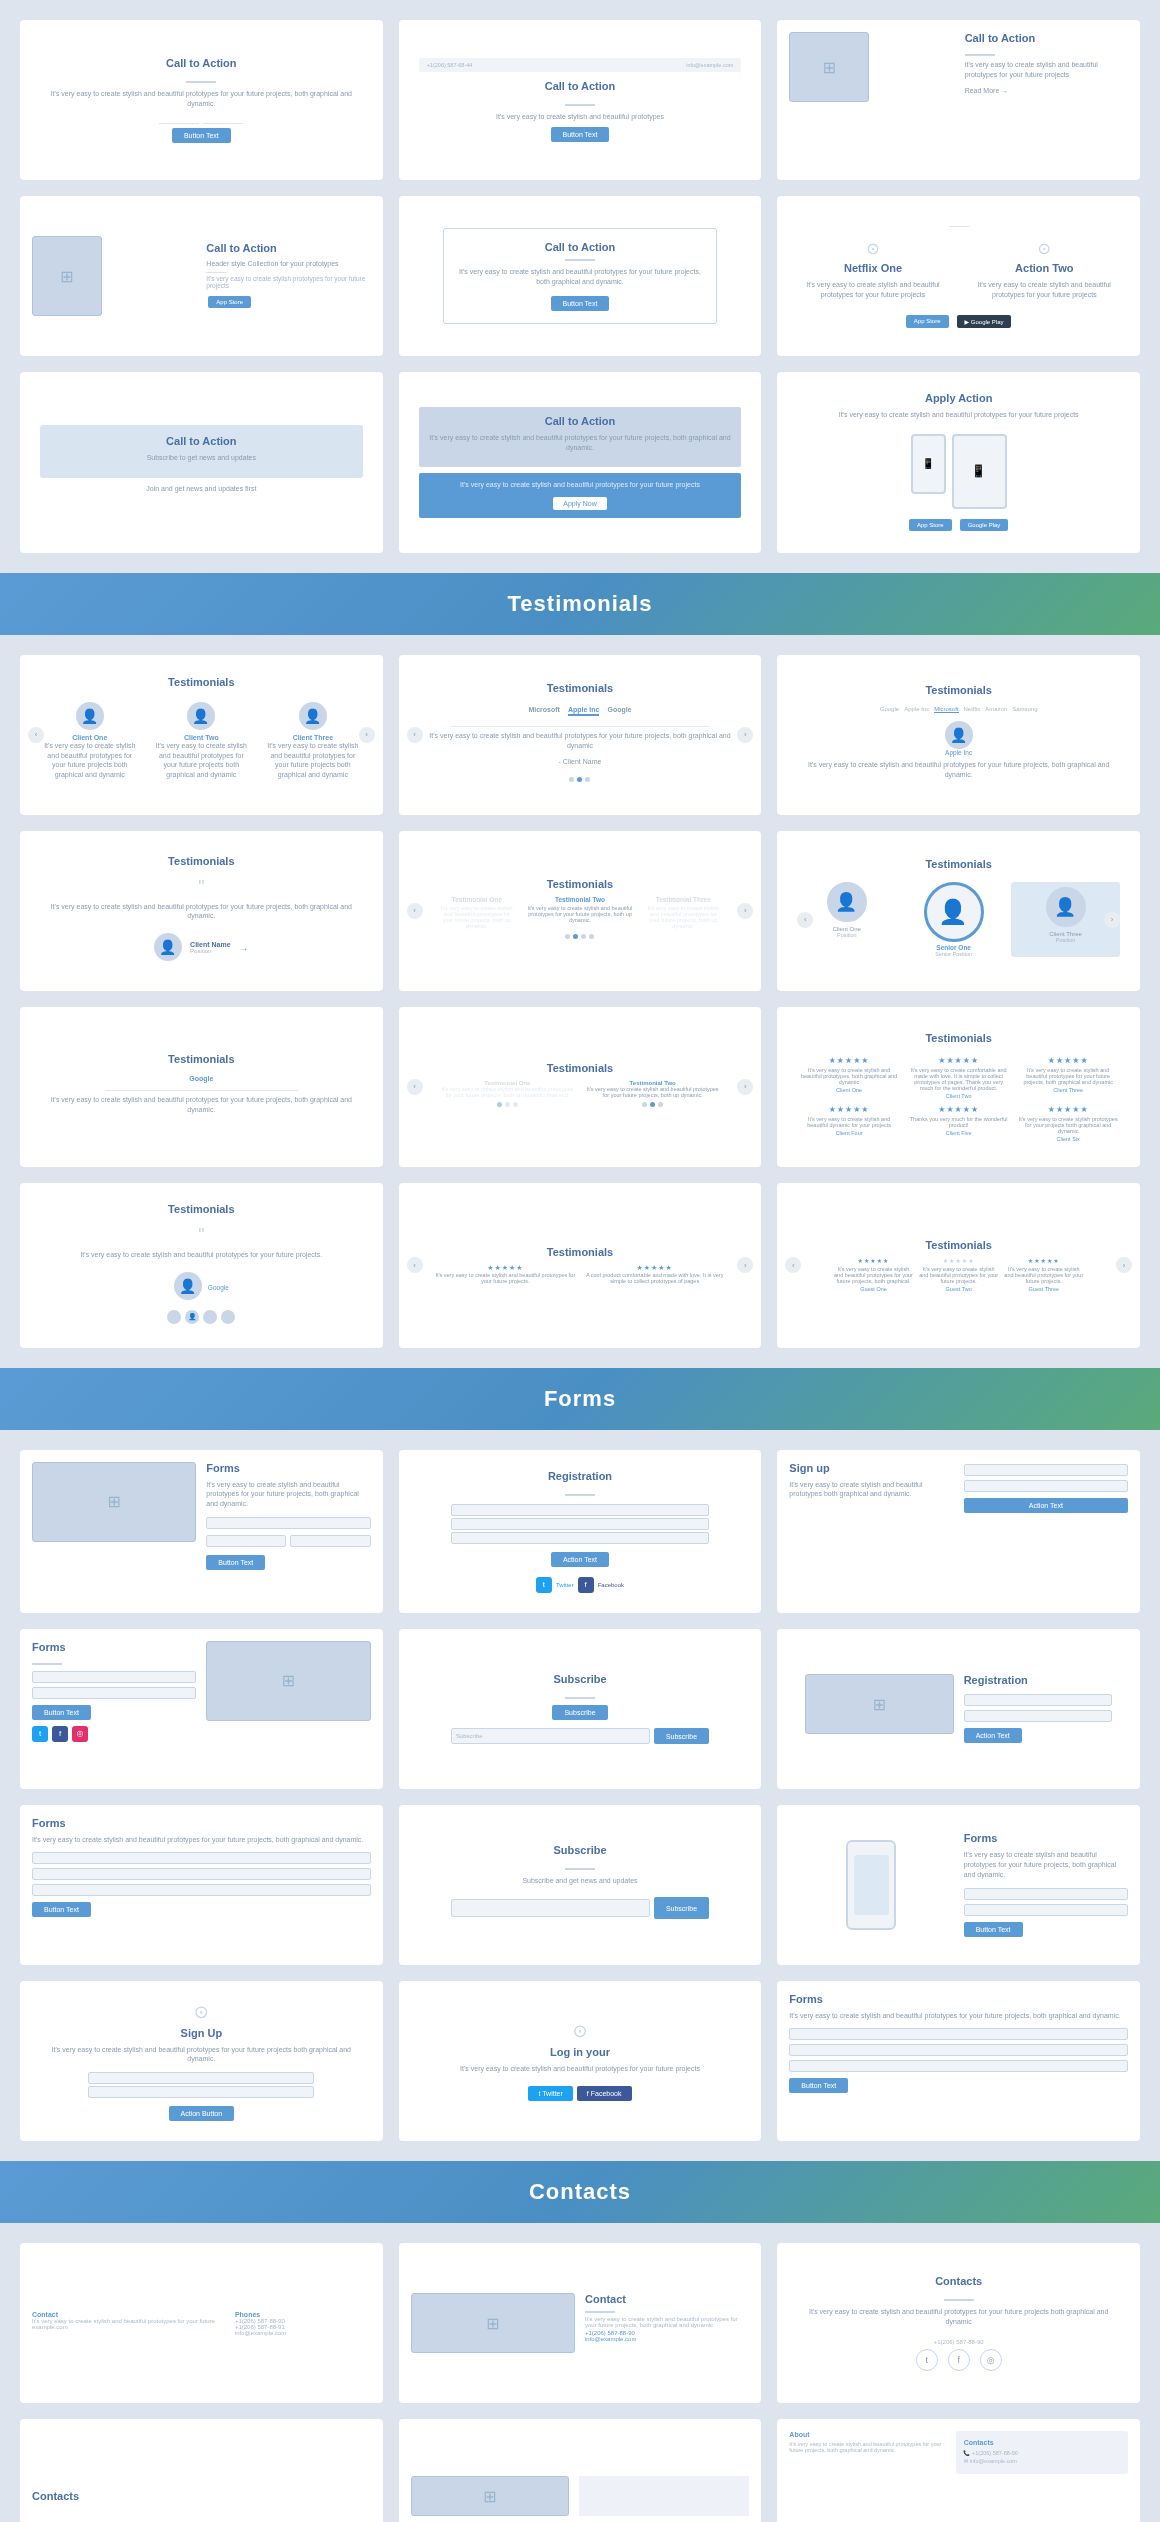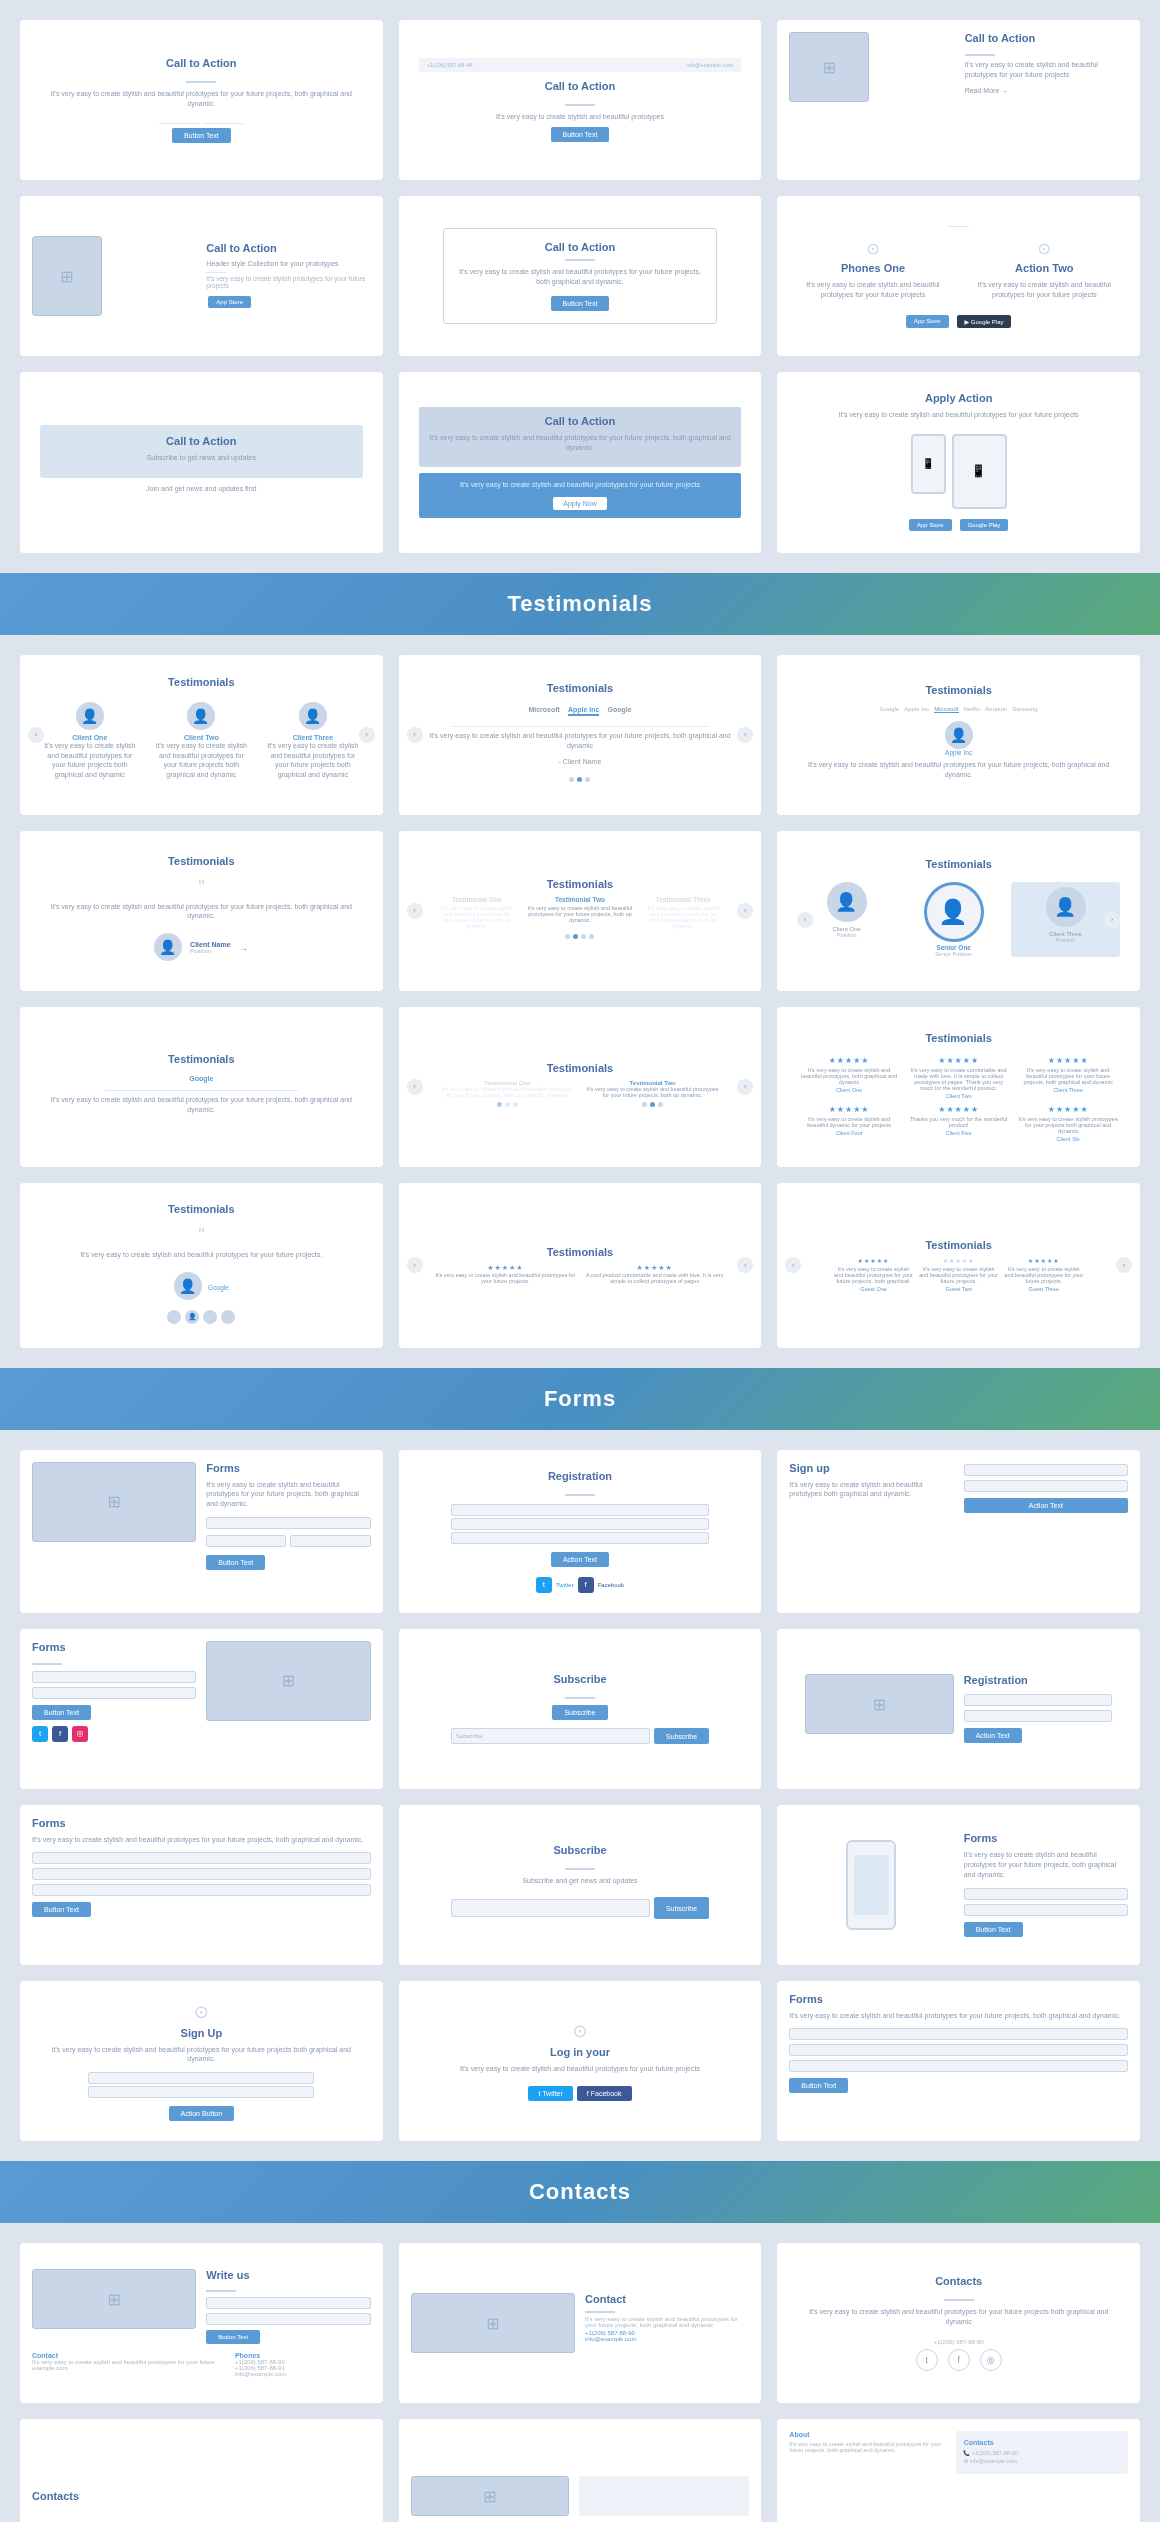--- a/index.html
+++ b/index.html
@@ -306,21 +306,21 @@
         <div class="card-text">It's very easy to create stylish and beautiful prototypes for your future projects, both graphical and dynamic.</div>
         <button class="card-btn">Button Text</button>
       </div>
     </div>
 
     <div class="card">
       <div class="divider-sm"></div>
       <div style="display:flex; gap:20px; width:100%; justify-content:center; margin:8px 0;">
         <div style="text-align:center; flex:1;">
           <div style="font-size:16px; color:#c8d6e8; margin-bottom:4px;">⊙</div>
-          <div class="card-title">Phones One</div>
+          <div class="card-title">Netflix One</div>
           <div class="card-text">It's very easy to create stylish and beautiful prototypes for your future projects</div>
         </div>
         <div style="text-align:center; flex:1;">
           <div style="font-size:16px; color:#c8d6e8; margin-bottom:4px;">⊙</div>
           <div class="card-title">Action Two</div>
           <div class="card-text">It's very easy to create stylish and beautiful prototypes for your future projects</div>
         </div>
       </div>
       <div style="display:flex; gap:4px;">
         <span class="store-btn">App Store</span>
@@ -810,32 +810,20 @@
   </div>
 </div>
 
 <div>
   <div class="section-header">
     <span>Contacts</span>
   </div>
   <div class="section-content">
 
     <div class="card" style="padding:12px; align-items:flex-start;">
-      <div style="display:flex; gap:10px; width:100%; margin-bottom:8px;">
-        <div style="flex:1;">
-          <div class="img-placeholder" style="width:100%; height:60px;"></div>
-        </div>
-        <div style="flex:1; display:flex; flex-direction:column; align-items:flex-start;">
-          <div class="card-title" style="text-align:left;">Write us</div>
-          <div class="divider" style="margin:3px 0;"></div>
-          <div class="form-input"></div>
-          <div class="form-input"></div>
-          <button class="card-btn" style="margin-top:3px; font-size:6px;">Button Text</button>
-        </div>
-      </div>
       <div style="display:flex; gap:20px; width:100%;">
         <div>
           <div style="font-size:7px; font-weight:700; color:#5b9bd5;">Contact</div>
           <div style="font-size:6px; color:#aab8c8;">It's very easy to create stylish and beautiful prototypes for your future</div>
           <div style="font-size:6px; color:#aab8c8;">example.com</div>
         </div>
         <div>
           <div style="font-size:7px; font-weight:700; color:#5b9bd5;">Phones</div>
           <div style="font-size:6px; color:#aab8c8;">+1(206) 587-88-90</div>
           <div style="font-size:6px; color:#aab8c8;">+1(206) 587-88-91</div>

